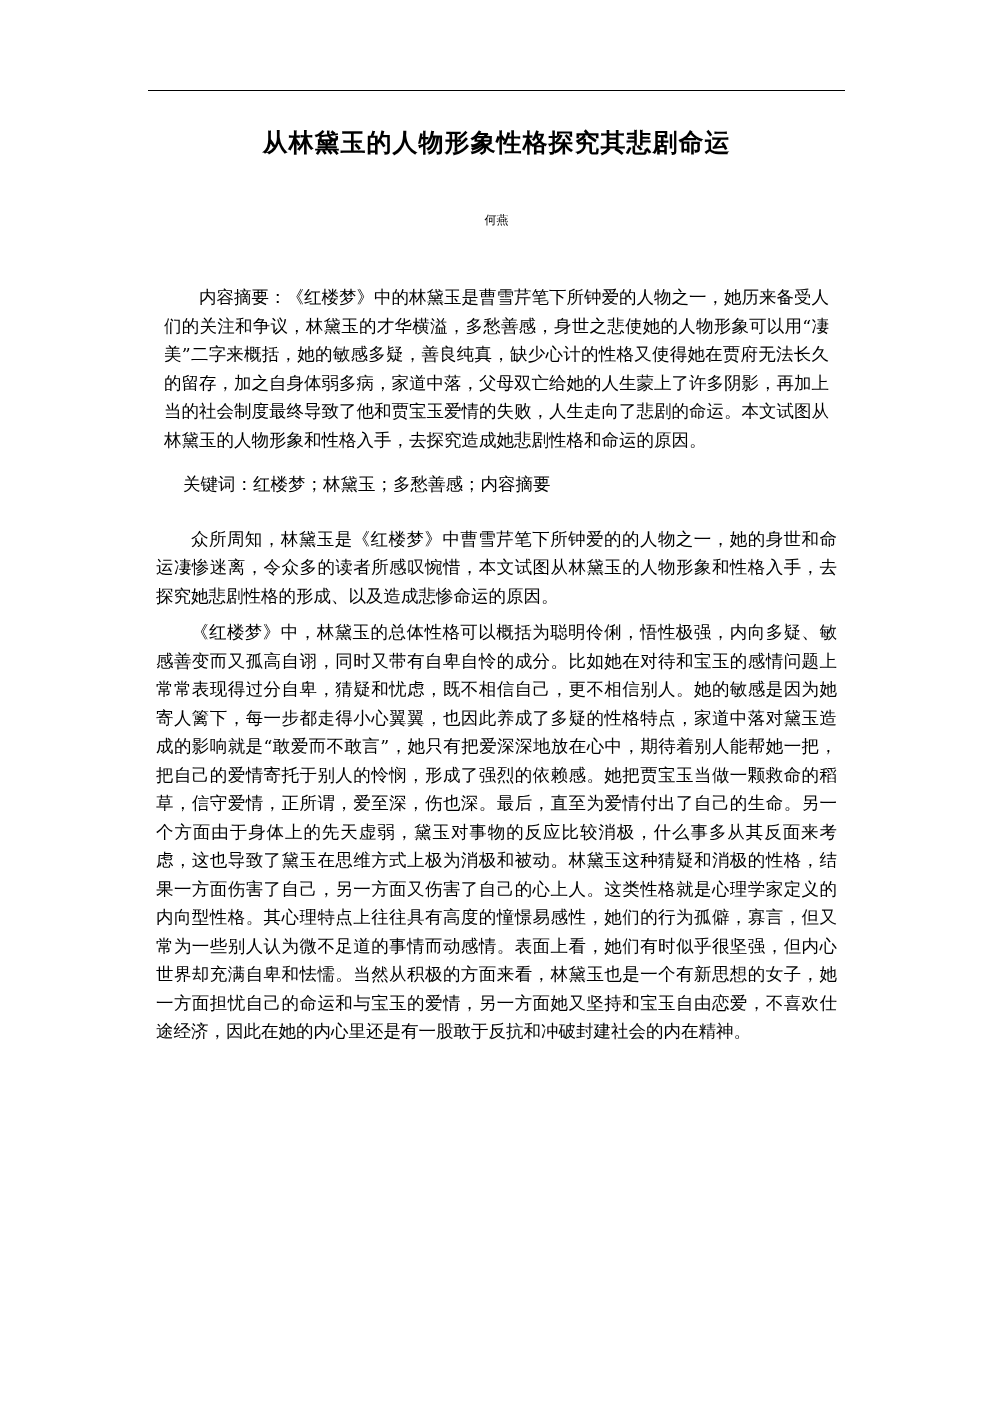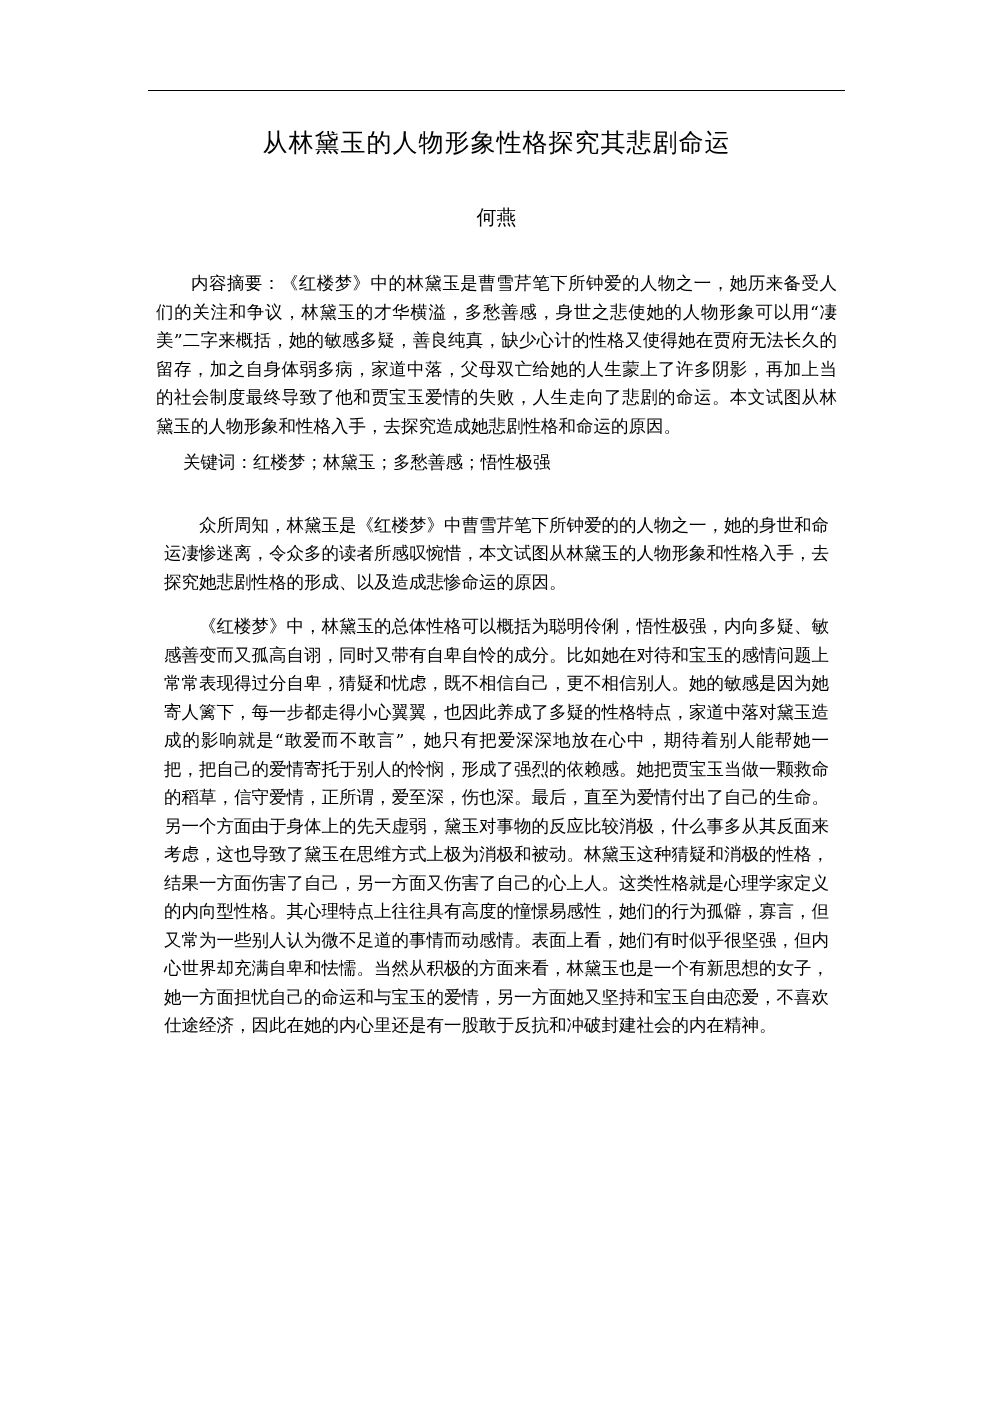--- a/index.html
+++ b/index.html
@@ -26,47 +26,47 @@
     left: 148px;
     right: 148px;
     top: 90px;
     height: 0;
     border-top: 1px solid #000000;
   }
   .doc-title {
     margin: 0;
     padding-top: 125px;
     font-size: 25px;
-    font-weight: normal;
+    font-weight: bold;
     text-align: center;
     letter-spacing: 1px;
     line-height: 1.4;
     font-family: "DejaVu Sans", "Liberation Sans", sans-serif;
   }
   .author {
-    margin: 8px;
+    margin: 16px;
     padding-top: 36px;
-    font-size: 20px;
+    font-size: 12px;
     text-align: center;
     font-family: "DejaVu Serif", "Liberation Serif", serif;
   }
   .body-block {
     padding-top: 22px;
   }
   p.para {
-    margin: 16px;
+    margin: 8px;
     font-size: 17.5px;
     line-height: 1.63;
     text-align: justify;
     text-justify: inter-ideograph;
     text-indent: 2em;
     font-family: "DejaVu Serif", "Liberation Serif", serif;
   }
   p.abstract {
-    margin: 8px;
+    margin: 16px;
   }
   p.keywords {
     margin: 0;
   }
   .gap {
     height: 18px;
   }
 </style>
 </head>
 <body>
@@ -74,19 +74,19 @@
 <div class="page">
 
   <div class="top-rule"></div>
 
   <h1 class="doc-title">从林黛玉的人物形象性格探究其悲剧命运</h1>
 
   <p class="author">何燕</p>
 
   <div class="body-block">
     <p class="para abstract">内容摘要：《红楼梦》中的林黛玉是曹雪芹笔下所钟爱的人物之一，她历来备受人们的关注和争议，林黛玉的才华横溢，多愁善感，身世之悲使她的人物形象可以用“凄美”二字来概括，她的敏感多疑，善良纯真，缺少心计的性格又使得她在贾府无法长久的留存，加之自身体弱多病，家道中落，父母双亡给她的人生蒙上了许多阴影，再加上当的社会制度最终导致了他和贾宝玉爱情的失败，人生走向了悲剧的命运。本文试图从林黛玉的人物形象和性格入手，去探究造成她悲剧性格和命运的原因。</p>
-    <p class="para keywords">关键词：红楼梦；林黛玉；多愁善感；悟性极强</p>
+    <p class="para keywords">关键词：红楼梦；林黛玉；多愁善感；内容摘要</p>
     <div class="gap"></div>
     <p class="para">众所周知，林黛玉是《红楼梦》中曹雪芹笔下所钟爱的的人物之一，她的身世和命运凄惨迷离，令众多的读者所感叹惋惜，本文试图从林黛玉的人物形象和性格入手，去探究她悲剧性格的形成、以及造成悲惨命运的原因。</p>
     <p class="para">《红楼梦》中，林黛玉的总体性格可以概括为聪明伶俐，悟性极强，内向多疑、敏感善变而又孤高自诩，同时又带有自卑自怜的成分。比如她在对待和宝玉的感情问题上常常表现得过分自卑，猜疑和忧虑，既不相信自己，更不相信别人。她的敏感是因为她寄人篱下，每一步都走得小心翼翼，也因此养成了多疑的性格特点，家道中落对黛玉造成的影响就是“敢爱而不敢言”，她只有把爱深深地放在心中，期待着别人能帮她一把，把自己的爱情寄托于别人的怜悯，形成了强烈的依赖感。她把贾宝玉当做一颗救命的稻草，信守爱情，正所谓，爱至深，伤也深。最后，直至为爱情付出了自己的生命。另一个方面由于身体上的先天虚弱，黛玉对事物的反应比较消极，什么事多从其反面来考虑，这也导致了黛玉在思维方式上极为消极和被动。林黛玉这种猜疑和消极的性格，结果一方面伤害了自己，另一方面又伤害了自己的心上人。这类性格就是心理学家定义的内向型性格。其心理特点上往往具有高度的憧憬易感性，她们的行为孤僻，寡言，但又常为一些别人认为微不足道的事情而动感情。表面上看，她们有时似乎很坚强，但内心世界却充满自卑和怯懦。当然从积极的方面来看，林黛玉也是一个有新思想的女子，她一方面担忧自己的命运和与宝玉的爱情，另一方面她又坚持和宝玉自由恋爱，不喜欢仕途经济，因此在她的内心里还是有一股敢于反抗和冲破封建社会的内在精神。</p>
   </div>
 
 </div>
 
 </body></html>

